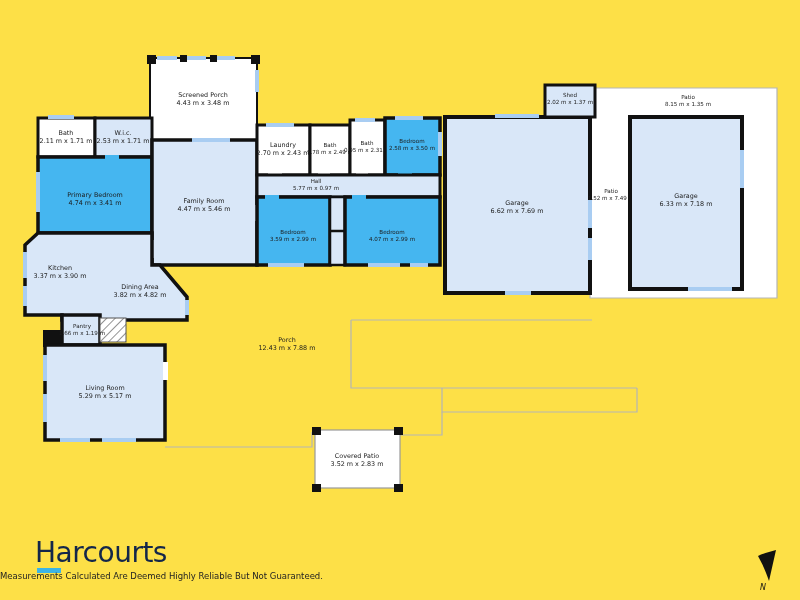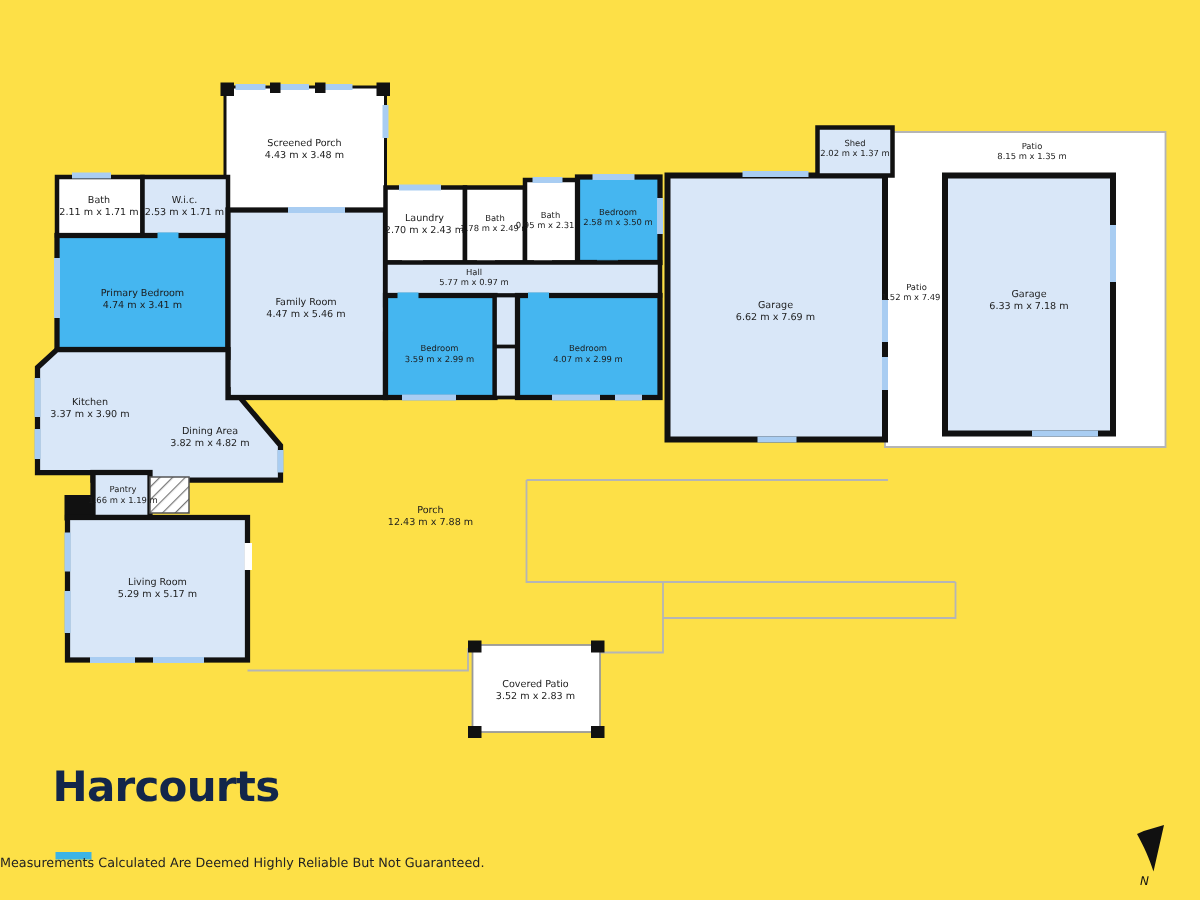--- a/index.html
+++ b/index.html
@@ -2,22 +2,22 @@
 <html><head>
 <meta charset="utf-8">
 <style>
   html,body{margin:0;padding:0;background:#ffffff;}
   .page{position:relative;width:800px;height:600px;background:#fde047;overflow:hidden;
         font-family:"DejaVu Sans",sans-serif;}
   svg{position:absolute;left:0;top:0;}
   svg text{font-family:"DejaVu Sans",sans-serif;}
   .rname,.rdims{font-size:6.4px;fill:#1c1c1c;text-anchor:middle;}
   .small{font-size:5.6px;}
-  .footer-brand{position:absolute;left:35px;top:508px;color:#13264a;
-        font-size:28px;font-weight:bold;letter-spacing:-0.5px;}
+  .footer-brand{position:absolute;left:35px;top:536px;color:#13264a;
+        font-size:28px;font-weight:normal;letter-spacing:-0.5px;}
   .brand-underline{position:absolute;left:37px;top:568px;width:24px;height:5px;background:#3cb4e6;}
   .disclaimer{position:absolute;left:0;top:571px;width:800px;
         font-size:8.5px;color:#222;}
 </style>
 </head>
 <body>
 
 <div class="page">
 
 <svg width="800" height="600" viewBox="0 0 800 600">

